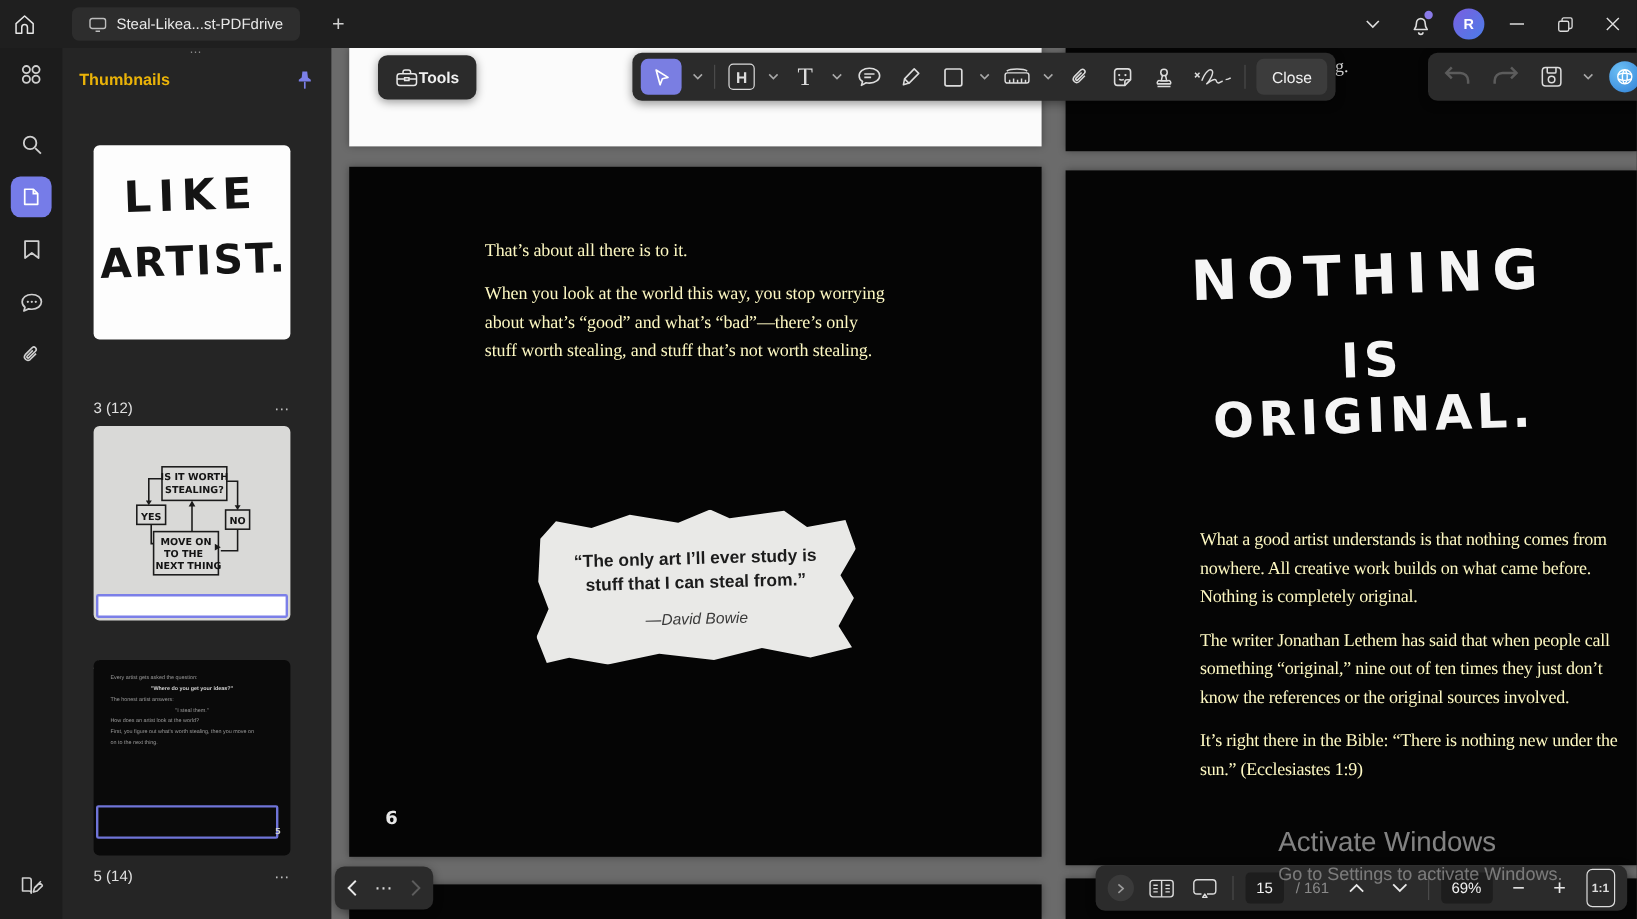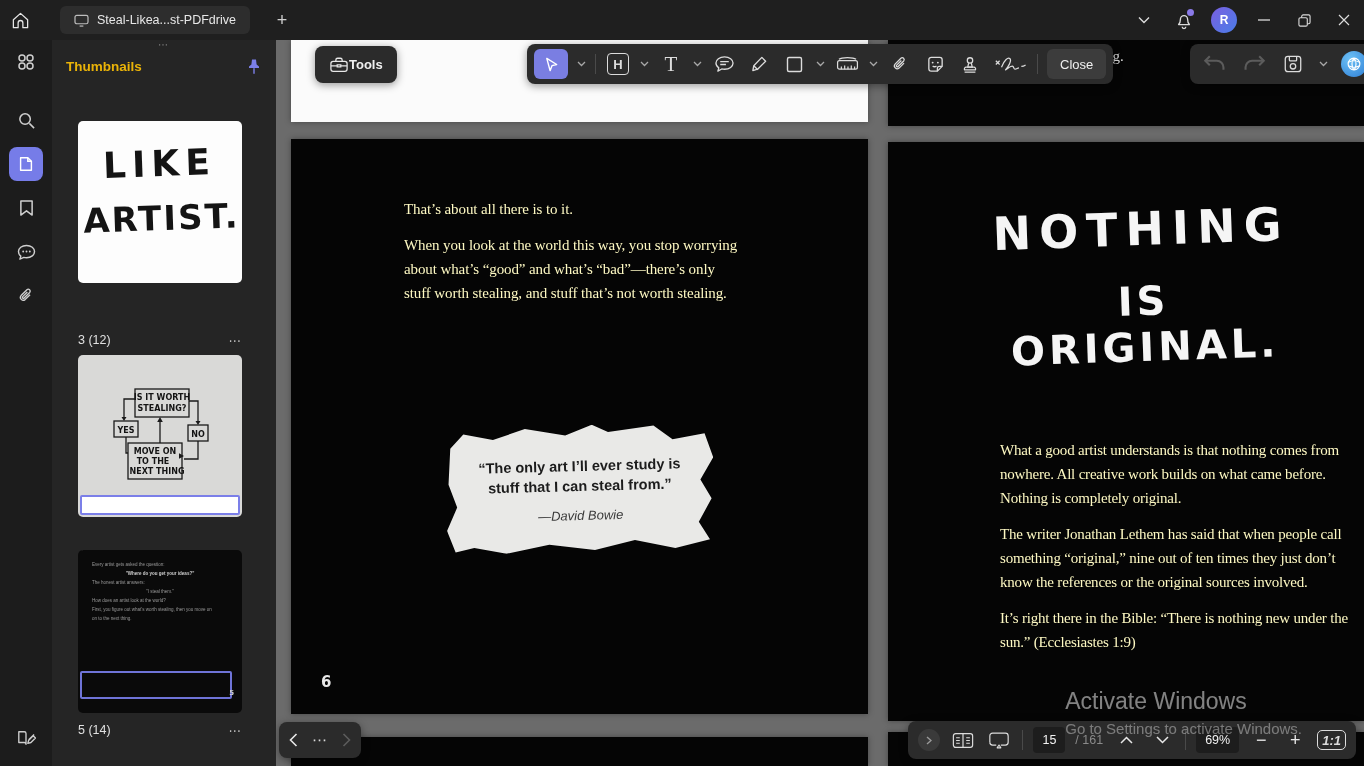--- a/index.html
+++ b/index.html
@@ -101,22 +101,22 @@
             display:flex; align-items:center; justify-content:center; cursor:pointer; }
   .nav-pill { left:3px; bottom:8px; height:36px; padding:0 10px; gap:14px; }
   .nav-ell { color:#d9d9d9; font-size:15px; letter-spacing:1px; cursor:pointer; }
   .ctrl-pill { right:8px; bottom:7px; height:38px; padding:0 10px; gap:10px; }
   .ctl-circle { width:22px; height:22px; border-radius:50%; background:#3a3a3a; display:flex;
                 align-items:center; justify-content:center; cursor:pointer; }
   .val-box { background:#1d1d1d; border-radius:4px; color:#f2f2f2; font-size:12.5px; height:26px;
              display:flex; align-items:center; padding:0 9px; cursor:text; }
   .dim-txt { color:#8a8a8a; font-size:12.5px; }
   .pm { color:#e8e8e8; font-size:18px; width:24px; text-align:center; cursor:pointer; }
-  .one2one { border:1.4px solid #dcdcdc; border-radius:5px; color:#dcdcdc; font-size:13px; font-weight:bold;
-             height:20px; padding:0 4px; display:flex; align-items:center; cursor:pointer;font-style:italic; }
+  .one2one { border:1.4px solid #dcdcdc; border-radius:5px; color:#dcdcdc; font-size:10px; font-weight:bold;
+             height:32px; padding:0 4px; display:flex; align-items:center; cursor:pointer; }
 
   
   .wm { position:absolute; right:62px; top:648px; z-index:70; pointer-events:none; text-align:left; }
   .wm1 { color:rgba(255,255,255,.50); font-size:23px; }
   .wm2 { color:rgba(255,255,255,.38); font-size:15px; margin-top:5px; }
 </style>
 </head>
 <body>
 
 <div class="titlebar">

